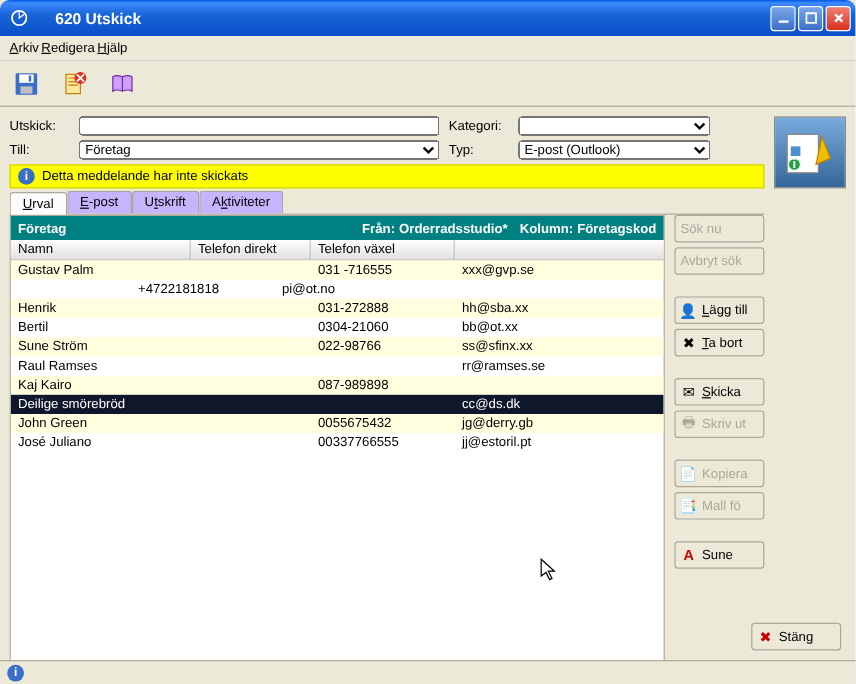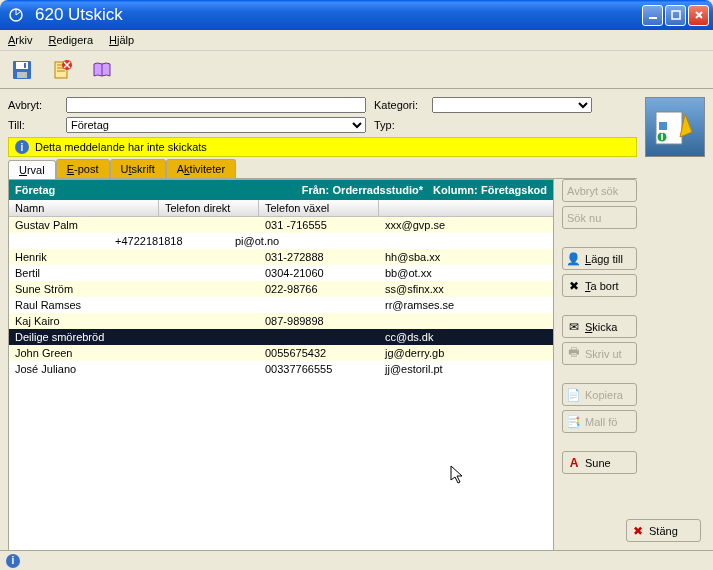--- a/index.html
+++ b/index.html
@@ -1,28 +1,28 @@
 <!DOCTYPE html>
 <html><head>
 <meta charset="utf-8">
 <style>
 * { box-sizing: border-box; margin: 0; padding: 0; font-family: Tahoma, sans-serif; font-size: 11px; }
 body { background: #ece9d8; width: 713px; height: 570px; overflow: hidden; }
 
 
 .titlebar { background: linear-gradient(to bottom, #0058e0 0%, #3d8aff 8%, #1865d8 40%, #0a4fc9 100%); height: 30px; display: flex; align-items: center; padding: 0 4px; color: #fff; border-radius: 8px 8px 0 0; }
 .titlebar .icon { width: 16px; height: 16px; margin: 0 4px; display: flex; align-items: center; justify-content: center; }
-.titlebar .title { font-weight: normal; font-size: 17px; flex: 1; margin-left: 7px; }
+.titlebar .title { font-weight: bold; font-size: 13px; flex: 1; margin-left: 18px; }
 .winbtns { display: flex; gap: 2px; }
 .winbtn { width: 21px; height: 21px; border-radius: 3px; border: 1px solid #fff; display: flex; align-items: center; justify-content: center; font-weight: bold; color: #fff; font-size: 12px; cursor: pointer; }
 .winbtn.min, .winbtn.max { background: linear-gradient(to bottom, #7ba7e8, #3a6fc8); }
 .winbtn.close { background: linear-gradient(to bottom, #f08070, #d83020); }
 
 
-.menubar { background: #ece9d8; padding: 4px 8px; display: flex; gap: 16px; border-bottom: 1px solid #d4d0c8; }
+.menubar { background: #ece9d8; padding: 4px 8px; display: flex; gap: 2px; border-bottom: 1px solid #d4d0c8; }
 .menubar span { cursor: pointer; }
 .menubar span u { text-decoration: underline; }
 
 
 .toolbar { background: #ece9d8; padding: 4px 8px; display: flex; gap: 12px; align-items: center; height: 38px; border-bottom: 1px solid #aca899; }
 .toolbtn { width: 28px; height: 28px; display: flex; align-items: center; justify-content: center; cursor: pointer; }
 
 
 .content { padding: 8px; display: flex; gap: 8px; }
 .leftcol { flex: 1; }
@@ -30,21 +30,21 @@
 .formgrid select.r { width: 160px; }
 
 .bigicon { width: 60px; height: 60px; background: linear-gradient(to bottom, #77aadd, #336699); border: 1px solid #888; display: flex; align-items: center; justify-content: center; position: relative; }
 
 
 .warnbar { background: #ffff00; padding: 2px 6px; display: flex; align-items: center; gap: 6px; margin-top: 4px; border: 1px solid #d4d000; }
 .warnicon { width: 14px; height: 14px; background: #3a6fc8; border-radius: 50%; color: #fff; display: flex; align-items: center; justify-content: center; font-weight: bold; font-size: 10px; }
 
 
 .tabrow { display: flex; margin-top: 2px; border-bottom: 1px solid #aca899; }
-.tab { padding: 3px 10px; border: 1px solid #aca899; border-bottom: none; background: #eab308; margin-right: 0px; cursor: pointer; border-radius: 3px 3px 0 0; position: relative; }
+.tab { padding: 3px 10px; border: 1px solid #aca899; border-bottom: none; background: #c4b5fd; margin-right: 0px; cursor: pointer; border-radius: 3px 3px 0 0; position: relative; }
 .tab.active { background: #fcfcfe; z-index: 2; top: 1px; }
 
 
 .gridwrap { display: flex; gap: 8px; margin-top: 0; }
 .gridpanel { flex: 1; border: 1px solid #aca899; background: #fff; }
 .gridtitle { background: #008080; color: #fff; font-weight: bold; padding: 3px 6px; font-size: 15px; display: flex; align-items: baseline; }
 .gridtitle .left { flex: 1; }
 .gridtitle .right { font-size: 12px; font-weight: bold; margin-left: 34px; }
 .gridhead { display: flex; background: linear-gradient(to bottom, #fff, #e0e0e0); border-bottom: 1px solid #c0c0c0; }
 .gridhead div { padding: 2px 6px; border-right: 1px solid #c0c0c0; }
@@ -124,27 +124,28 @@
     <svg width="22" height="22" viewBox="0 0 22 22">
         <path d="M3 5 Q6 3 11 5 Q16 3 19 5 L19 17 Q16 15 11 17 Q6 15 3 17 Z" fill="#d0a0ff" stroke="#7030a0"></path>
         <path d="M11 5 L11 17" stroke="#7030a0"></path>
       </svg>
   </div>
 </div>
 
 <div class="content">
   <div class="leftcol">
     <div class="formgrid">
-      <label>Avbryt:</label>
+      <label>Utskick:</label>
       <input type="text" class="wide" value="" style="">
       <label>Kategori:</label>
       <select class="r"><option></option></select>
       <label>Till:</label>
       <select class="combo"><option>Företag</option></select>
       <label>Typ:</label>
+      <select class="r"><option>E-post (Outlook)</option></select>
     </div>
 
     <div class="warnbar">
       <span class="warnicon">i</span>
       <span>Detta meddelande har inte skickats</span>
     </div>
 
     <div class="tabrow">
       <div class="tab active"><u>U</u>rval</div>
       <div class="tab"><u>E</u>-post</div>
@@ -225,24 +226,24 @@
               <div class="c1">José Juliano</div>
               <div class="c2"></div>
               <div class="c3">00337766555</div>
               <div class="c4">jj@estoril.pt</div>
             </div>
           </div>
       </div>
 
       <div class="sidebtns">
         <div class="sbtn disabled">
+            <span>Sök nu</span>
+          </div>
+        <div class="sbtn disabled">
             <span>Avbryt sök</span>
-          </div>
-        <div class="sbtn disabled">
-            <span>Sök nu</span>
           </div>
         <div class="spacer"></div>
         <div class="sbtn">
             <span class="ic">👤</span>
             <span><u>L</u>ägg till</span>
           </div>
         <div class="sbtn">
             <span class="ic">✖</span>
             <span><u>T</u>a bort</span>
           </div>

